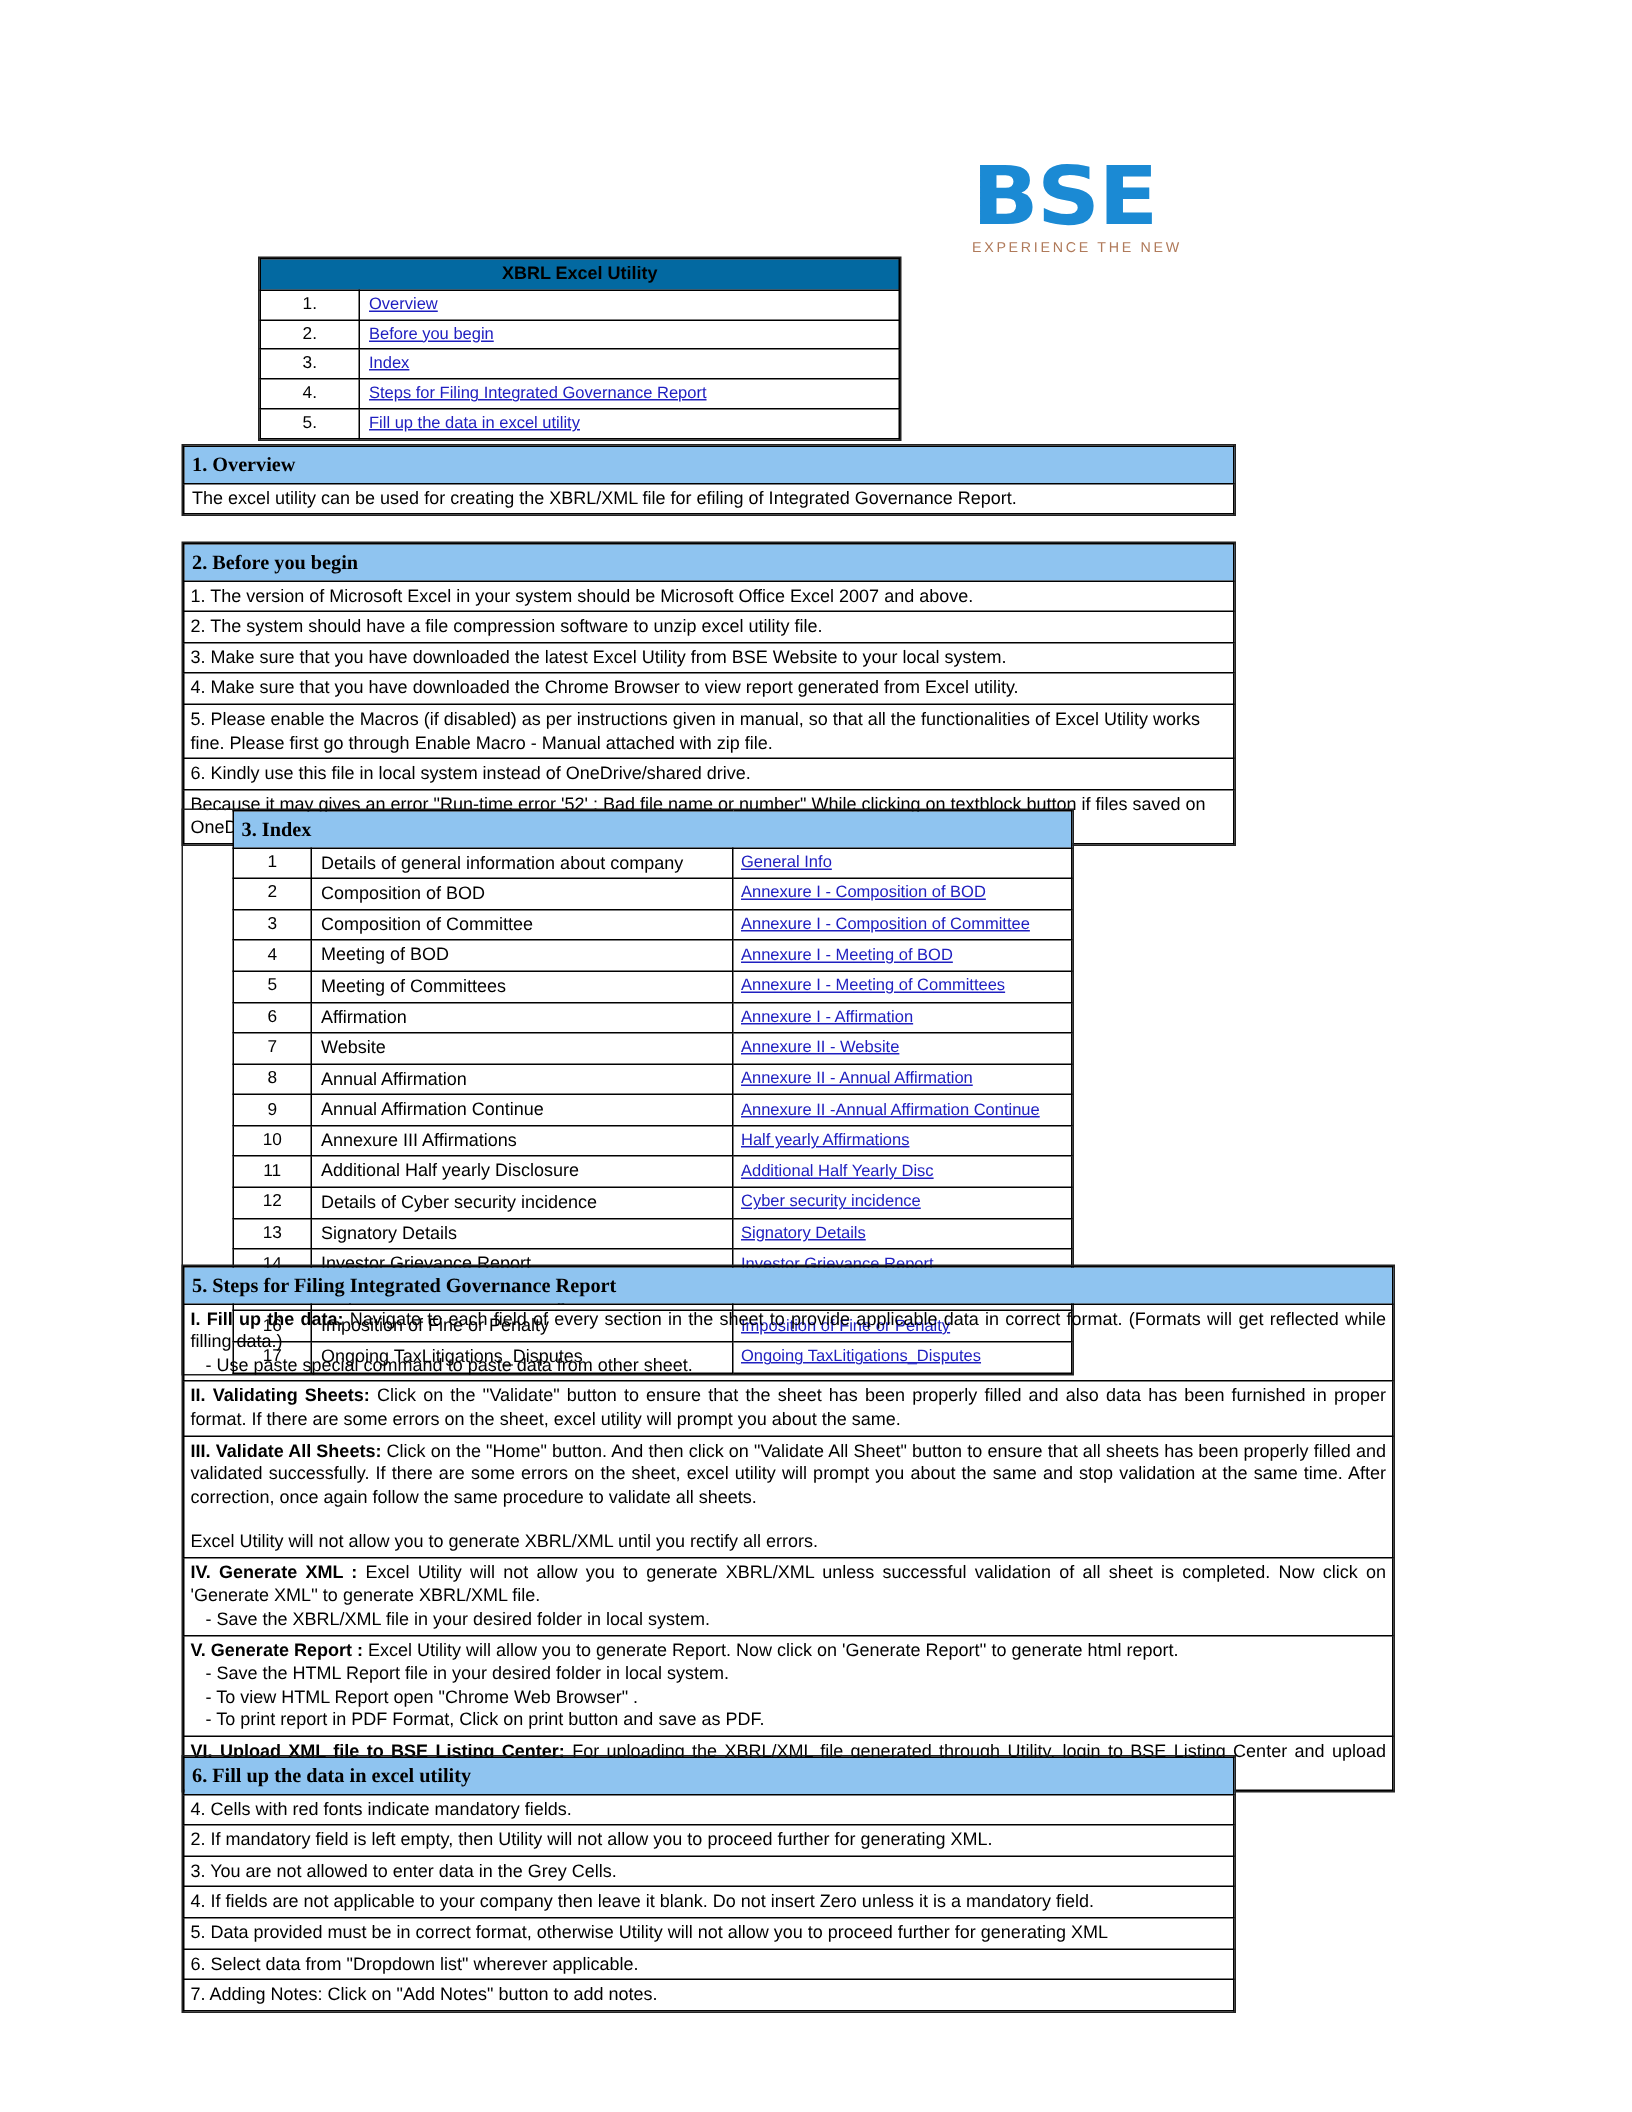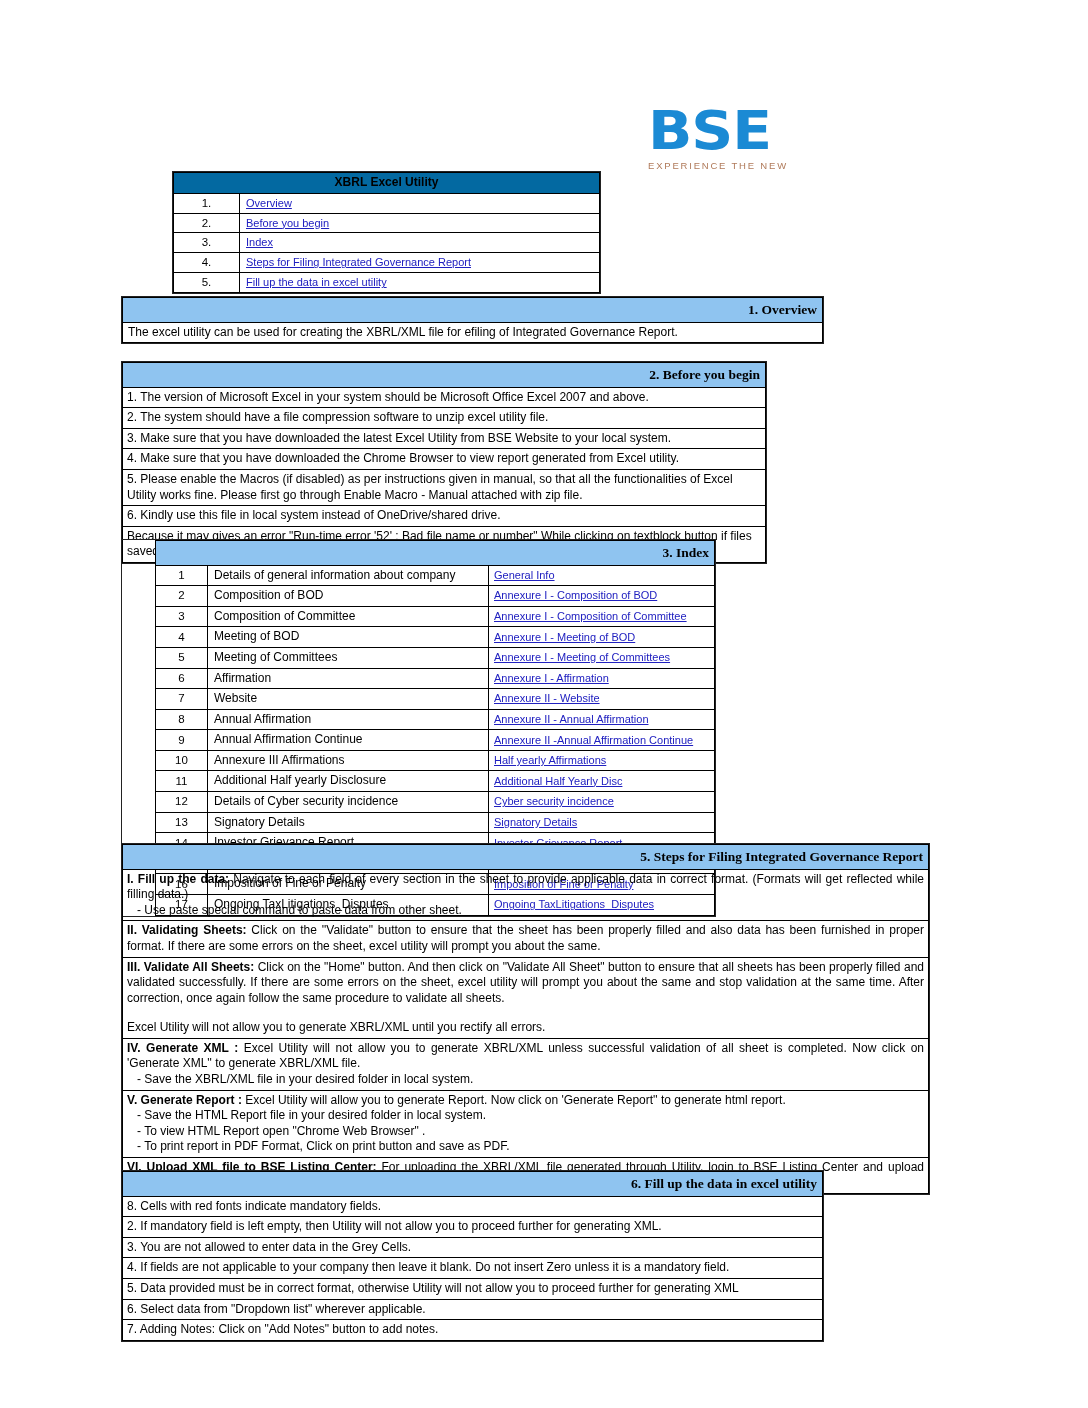--- a/index.html
+++ b/index.html
@@ -37,21 +37,21 @@
   }
   .logo-tag {
     font-family: "Liberation Sans", sans-serif;
     font-size: 9.5px;
     letter-spacing: 1.8px;
     color: #b07a5a;
     margin-top: 2px;
   }
   .hdr {
     background: #8FC4F0;
-    text-align: right;
+    text-align: left;
     font-weight: bold;
     font-family: "Liberation Serif", serif;
     font-size: 13.5px;
     padding-top: 3px !important;
     padding-bottom: 3px !important;
     margin-top: 32px;
   }
   .hdr-sans {
     background: #0369a1;
     text-align: center;
@@ -131,21 +131,21 @@
       <tr>
         <td class="hdr">1. Overview</td>
       </tr>
       <tr>
         <td class="tcell">The excel utility can be used for creating the XBRL/XML file for efiling of Integrated Governance Report.</td>
       </tr>
     </tbody>
   </table>
 </div>
 
-<div class="outer" style="left:121px; top:361px; width:646px;">
+<div class="outer" style="left:121px; top:361px; width:703px;">
   <table>
     <tbody id="byb-body">
       <tr>
         <td class="hdr">2.  Before you begin</td>
       </tr>
     <tr>
           <td class="tcell pcell">1. The version of Microsoft Excel in your system should be Microsoft Office Excel 2007 and above.</td>
         </tr>
         <tr>
           <td class="tcell pcell">2. The system should have a file compression software to unzip excel utility file.</td>
@@ -297,21 +297,21 @@
   </table>
 </div>
 
 <div class="outer" style="left:121px; top:1170px; width:703px;">
   <table>
     <tbody id="fill-body">
       <tr>
         <td class="hdr">6. Fill up the data in excel utility</td>
       </tr>
     <tr>
-          <td class="tcell pcell">8. Cells with red fonts indicate mandatory fields.</td>
+          <td class="tcell pcell">4. Cells with red fonts indicate mandatory fields.</td>
         </tr>
         <tr>
           <td class="tcell pcell">2. If mandatory field is left empty, then Utility will not allow you to proceed further for generating XML.</td>
         </tr>
         <tr>
           <td class="tcell pcell">3. You are not allowed to enter data in the Grey Cells.</td>
         </tr>
         <tr>
           <td class="tcell pcell">4. If fields are not applicable to your company then leave it blank. Do not insert Zero unless it is a mandatory field.</td>
         </tr>

